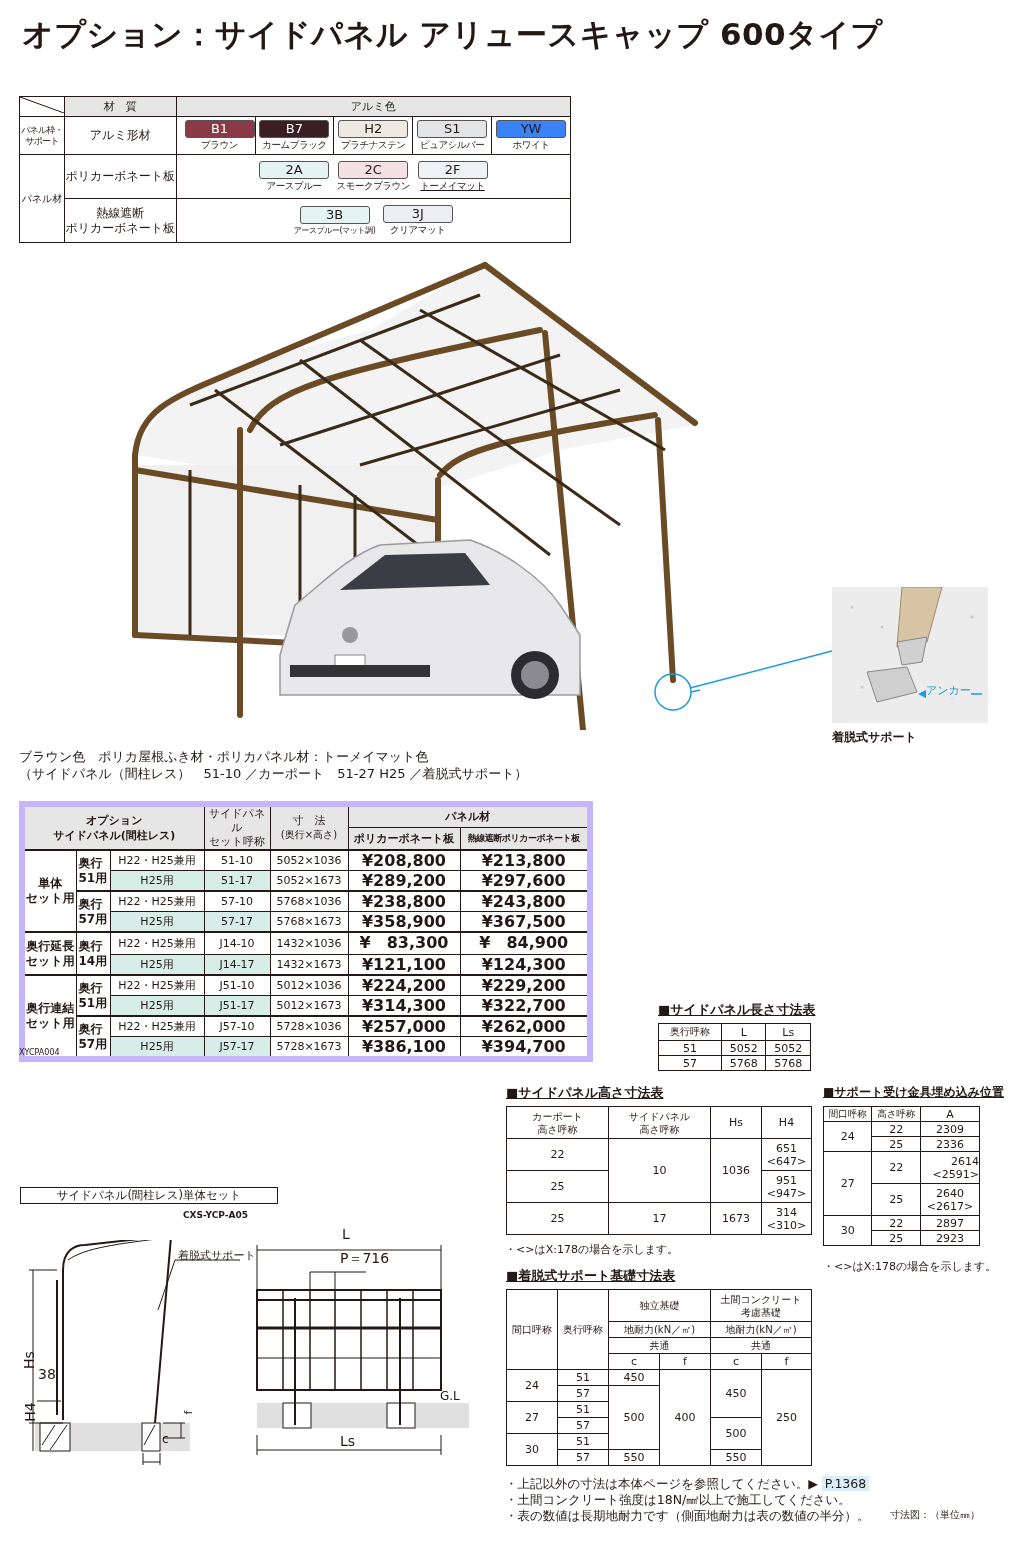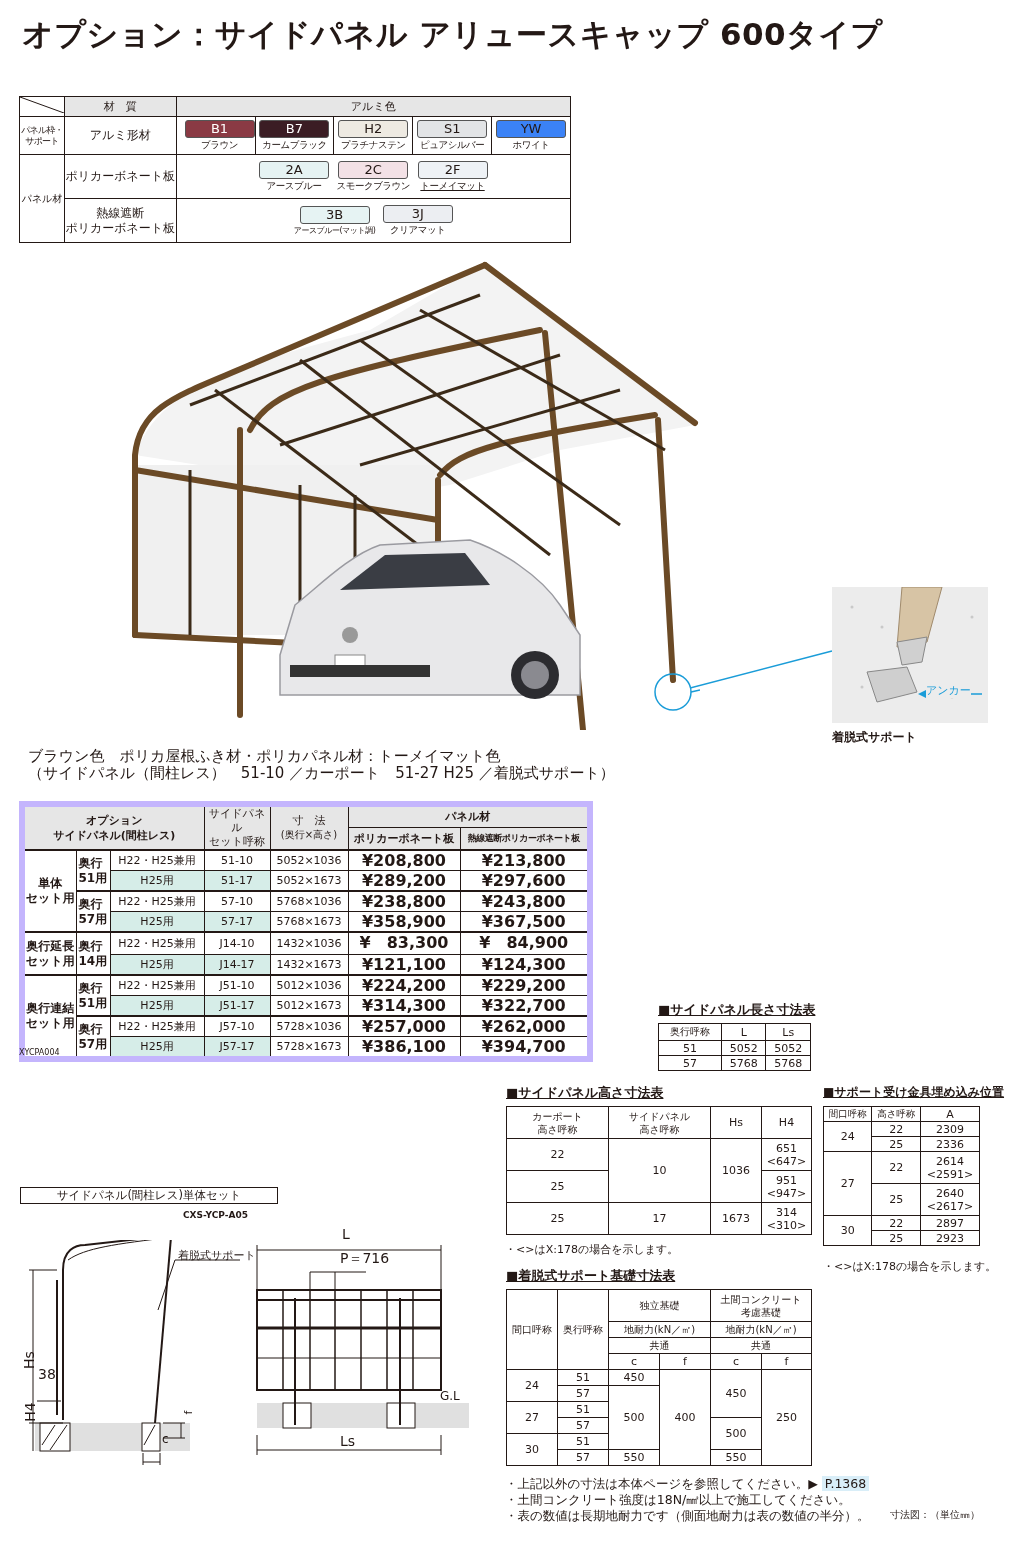--- a/index.html
+++ b/index.html
@@ -13,21 +13,21 @@
   .ctable td { border: 1px solid #231815; text-align: center; vertical-align: middle; }
   .ctable .hdr td { background: #e6e6e6; height: 16px; font-size: 11px; }
   .sw { display: inline-block; width: 70px; height: 18px; border: 1px solid #555; border-radius: 3px; font-size: 13px; line-height: 16px; }
   .swl { font-size: 9.5px; display: block; margin-top: 1px; letter-spacing: -0.5px; }
   .swcell { padding: 3px 0 2px; }
 
   
   .photo { left: 120px; top: 255px; width: 580px; height: 475px; }
   .inset { left: 832px; top: 587px; width: 156px; height: 136px; background: #efefef; }
   .inset-lbl { left: 832px; top: 729px; font-size: 12px; font-weight: bold; }
-  .caption { left: 28px; top: 748px; font-size: 15px; line-height: 17px; }
+  .caption { left: 19px; top: 748px; font-size: 13px; line-height: 17px; }
 
   
   .ptable { left: 19px; top: 801px; width: 574px; border: 6px solid #c4b5fd; font-size: 11px; }
   .ptable td { border: 1px solid #231815; text-align: center; vertical-align: middle; height: 20.5px; }
   .ptable .h td { background: #e6e6e6; font-weight: bold; }
   .ptable .price { font-size: 16px; font-weight: bold; }
   .ptable .teal { background: #d6ede8; }
   .ptable .grp td { border-top: 2px solid #231815; }
   .ptable .g { font-weight: bold; font-size: 12px; line-height: 15px; }
   .ptable .sub { font-weight: bold; font-size: 12px; line-height: 15px; text-align: left; padding-left: 2px; }
@@ -403,21 +403,21 @@
         <td>22</td>
         <td>2309</td>
       </tr>
   <tr style="height:15px;">
         <td>25</td>
         <td>2336</td>
       </tr>
   <tr style="height:32px;">
         <td rowspan="2">27</td>
         <td>22</td>
-        <td style="line-height:13px;">
+        <td style="line-height:13px;text-align:right;">
           <div>2614</div>
           <div>&lt;2591&gt;</div>
         </td>
       </tr>
   <tr style="height:32px;">
         <td>25</td>
         <td style="line-height:13px;">
           <div>2640</div>
           <div>&lt;2617&gt;</div>
         </td>

